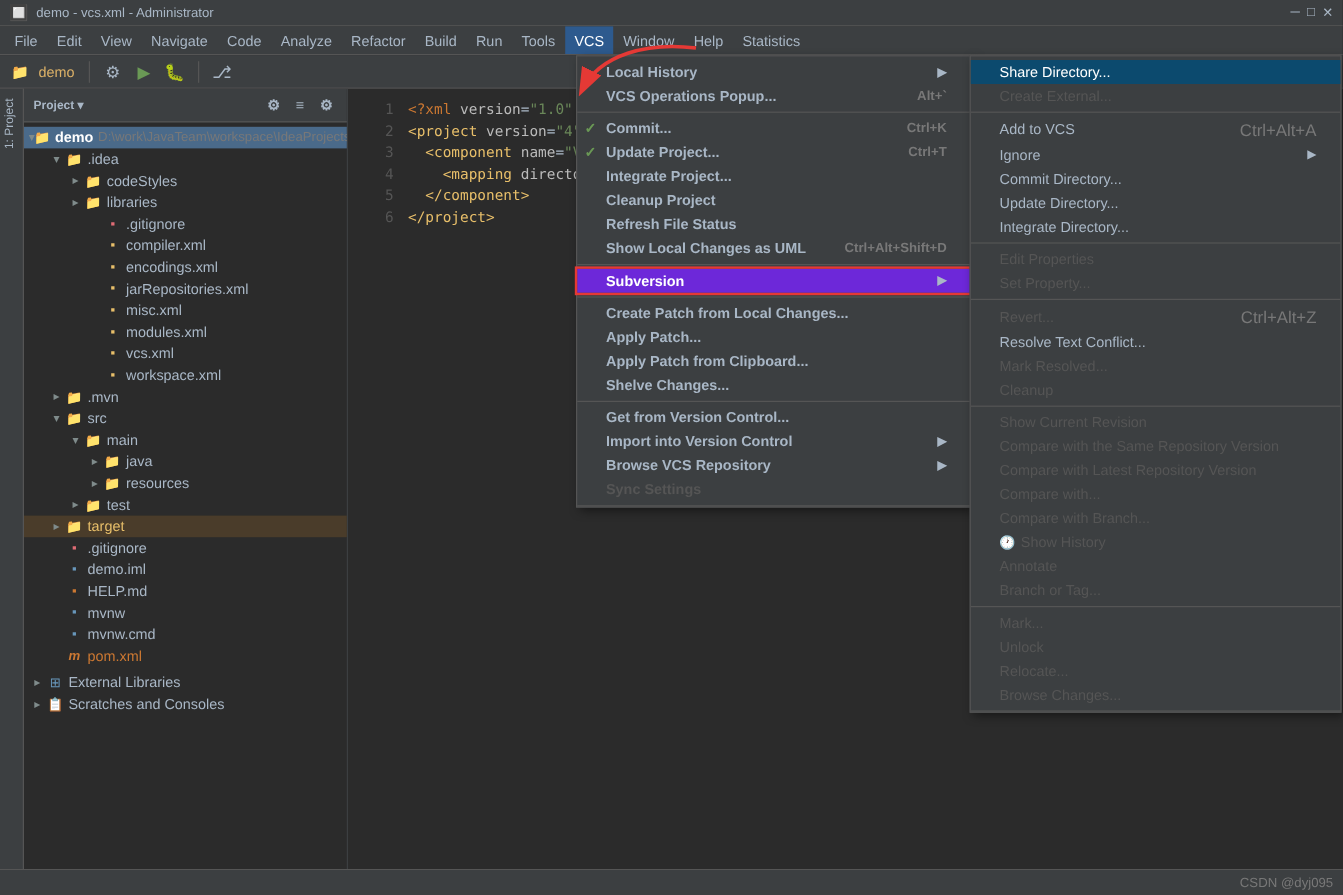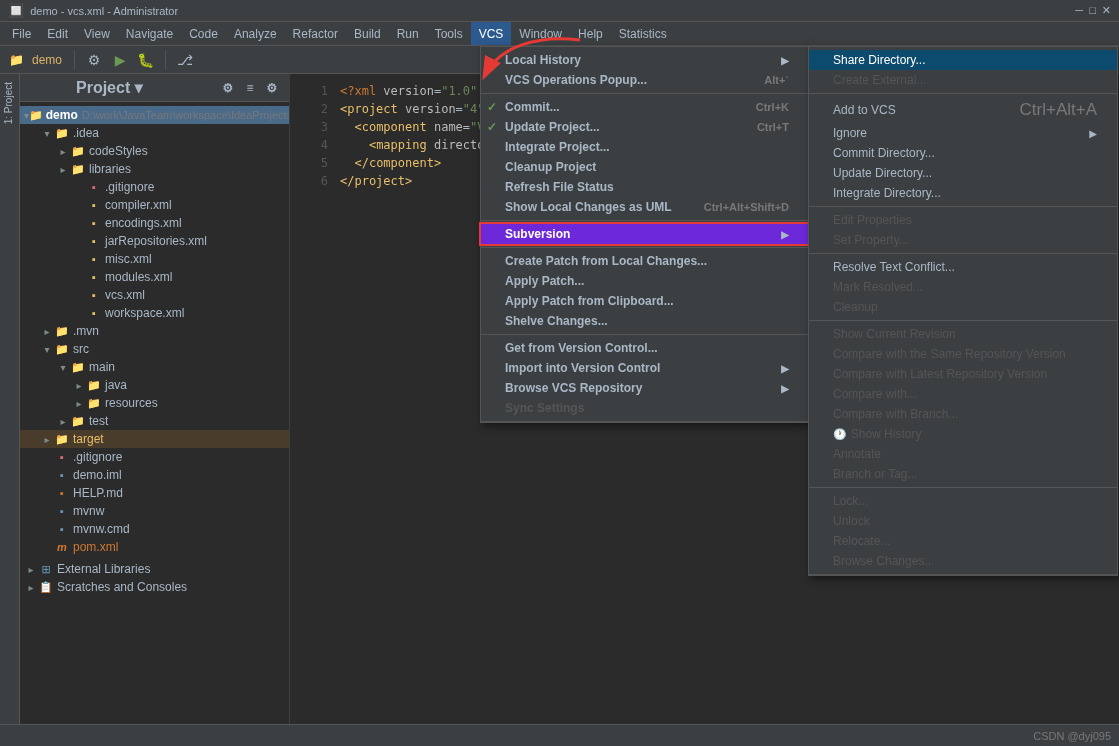--- a/index.html
+++ b/index.html
@@ -226,21 +226,21 @@
       display: flex;
       align-items: center;
       padding: 3px 20px 3px 24px;
       cursor: pointer;
       position: relative;
       white-space: nowrap;
     }
     .sub-item.highlighted { background: #0c4a6e; color: #ffffff; }
     .sub-item.disabled { color: #555; cursor: default; }
     .sub-section { border-bottom: 1px solid #555; padding: 3px 0; }
-    .sub-item .shortcut { margin-left: auto; color: #787878; font-size: 17px; }
+    .sub-item .shortcut { margin-left: auto; color: #787878; font-size: 14px; }
     .sub-item .arrow-right { margin-left: auto; font-size: 10px; }
 
     
     .red-arrow {
       position: absolute;
       top: 30px;
       left: 480px;
       pointer-events: none;
       z-index: 200;
     }
@@ -305,21 +305,21 @@
 
 <div class="main-layout">
 
   <div class="side-tabs">
     <div class="side-tab" style="color:#a9b7c6; font-size:10px;">1: Project</div>
   </div>
 
   <div class="project-panel">
     <div class="panel-header">
       <div class="panel-header-left">
-        <span style="font-size:16px;margin-left:48px;">Project ▾</span>
+        <span style="font-size:10px;">Project ▾</span>
       </div>
       <div class="panel-header-icons">
         <div class="panel-icon-btn">⚙</div>
         <div class="panel-icon-btn">≡</div>
         <div class="panel-icon-btn">⚙</div>
       </div>
     </div>
 
     <div class="tree">
 
@@ -658,20 +658,24 @@
   <div class="sub-section">
     <div class="sub-item disabled">
       <span>Edit Properties</span>
     </div>
     <div class="sub-item disabled">
       <span>Set Property...</span>
     </div>
   </div>
 
   <div class="sub-section">
+    <div class="sub-item disabled">
+      <span>Revert...</span>
+      <span class="shortcut">Ctrl+Alt+Z</span>
+    </div>
     <div class="sub-item">
       <span>Resolve Text Conflict...</span>
     </div>
     <div class="sub-item disabled">
       <span>Mark Resolved...</span>
     </div>
     <div class="sub-item disabled">
       <span>Cleanup</span>
     </div>
   </div>
@@ -699,21 +703,21 @@
     <div class="sub-item disabled">
       <span>Annotate</span>
     </div>
     <div class="sub-item disabled">
       <span>Branch or Tag...</span>
     </div>
   </div>
 
   <div class="sub-section">
     <div class="sub-item disabled">
-      <span>Lock...</span>
+      <span>Mark...</span>
     </div>
     <div class="sub-item disabled">
       <span>Unlock</span>
     </div>
     <div class="sub-item disabled">
       <span>Relocate...</span>
     </div>
     <div class="sub-item disabled">
       <span>Browse Changes...</span>
     </div>

